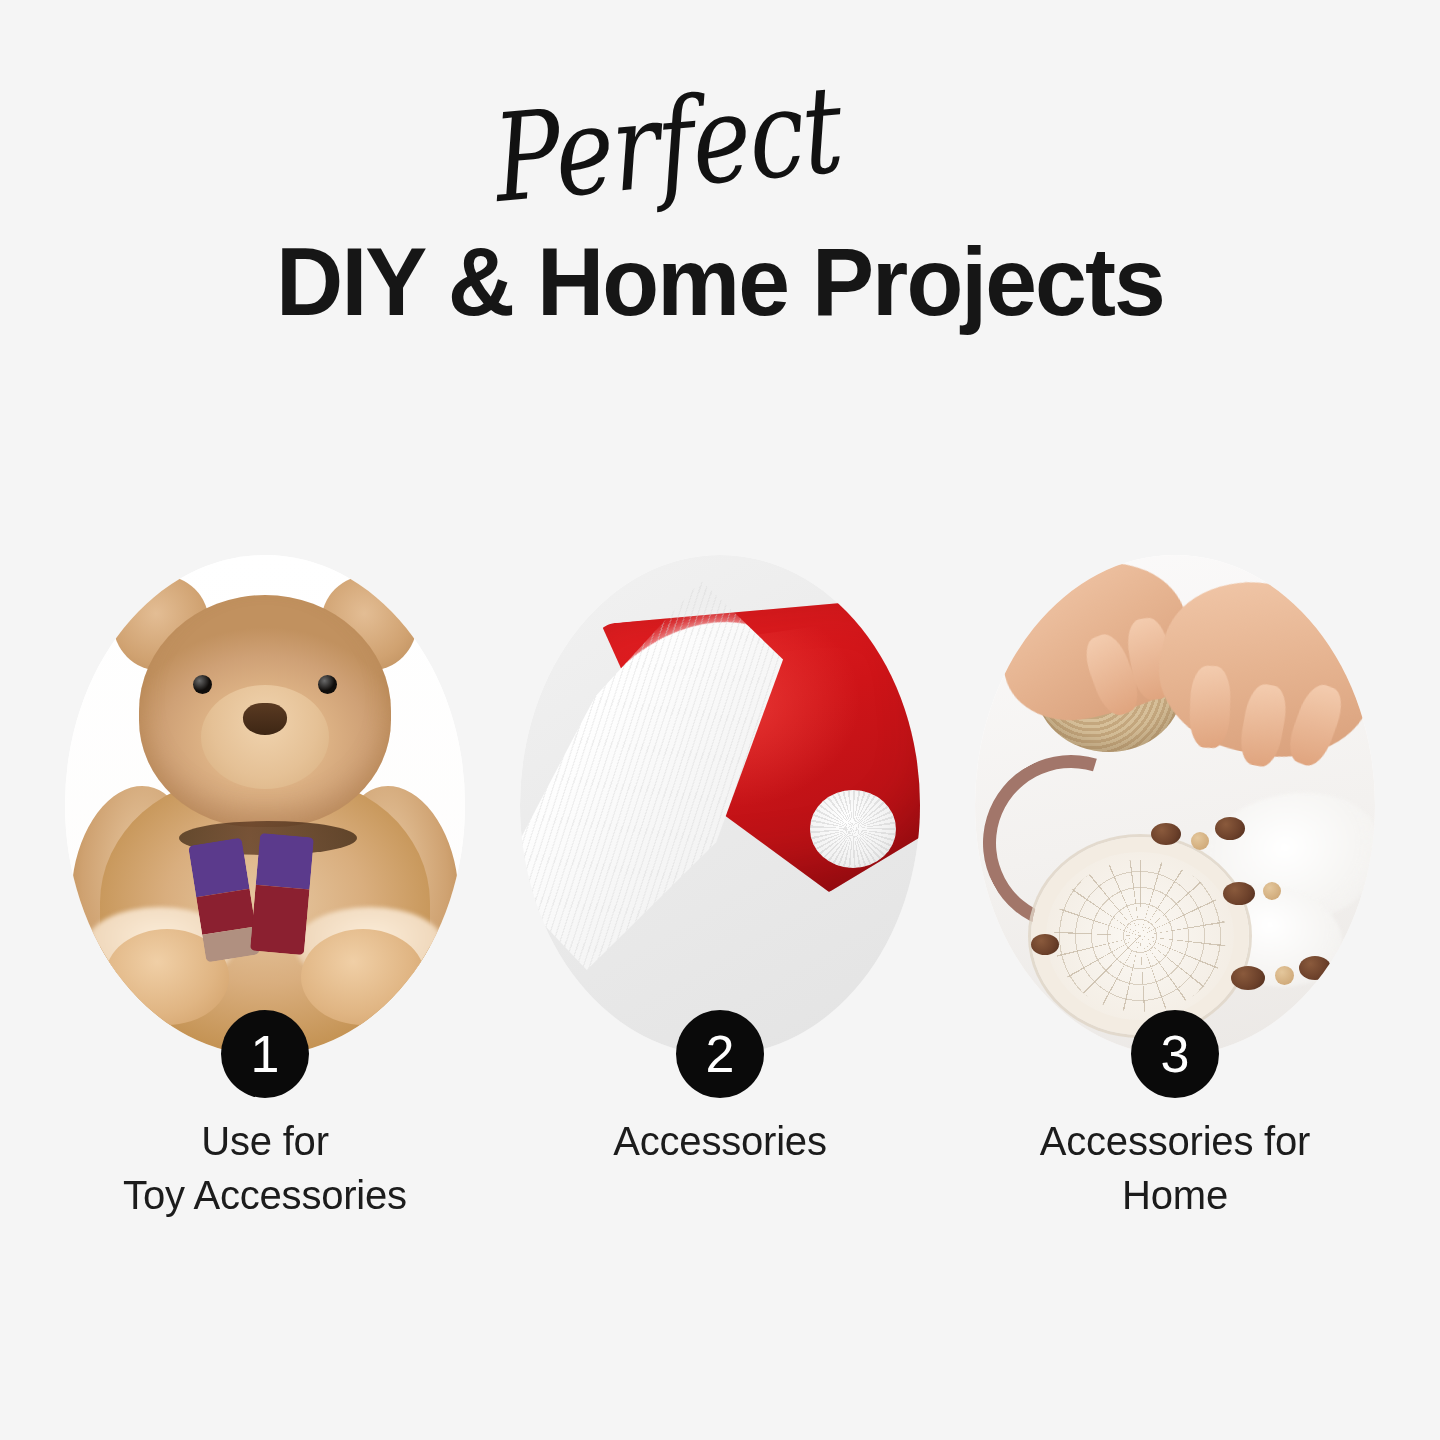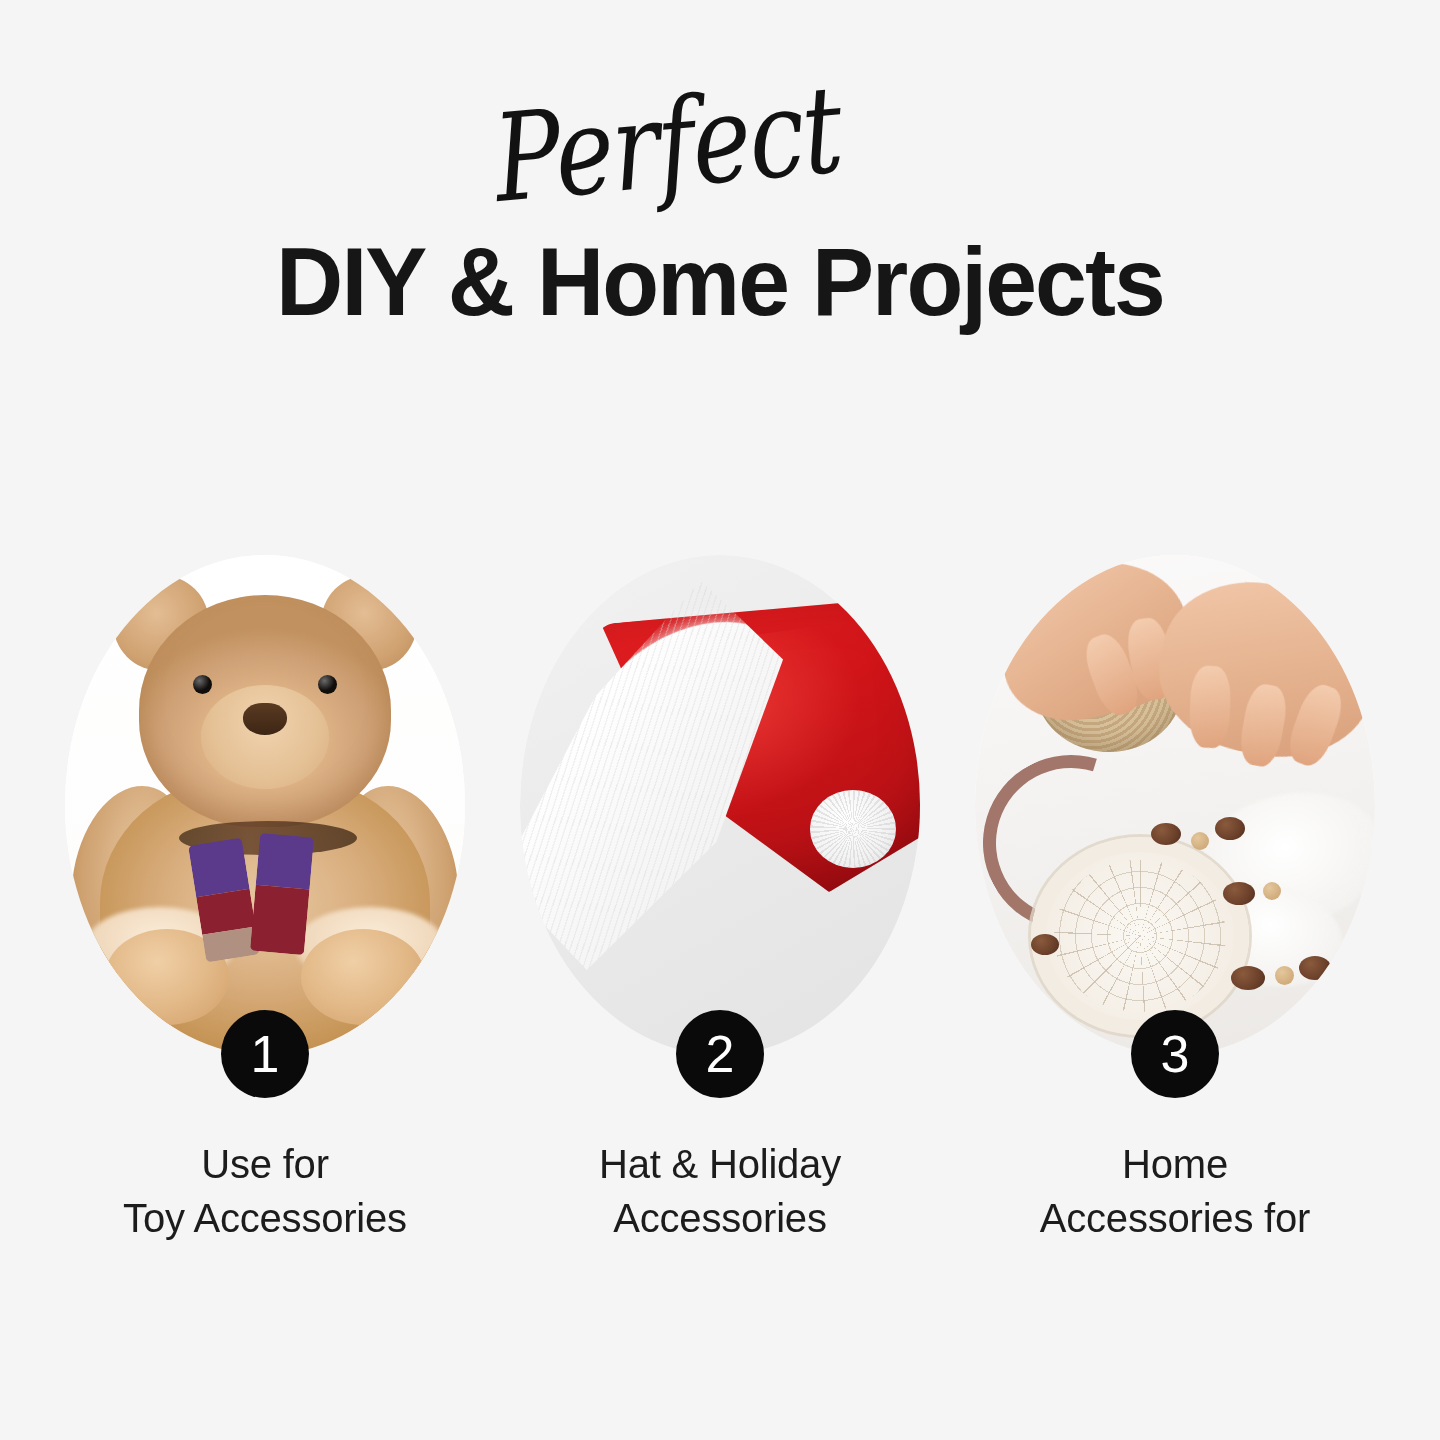--- a/index.html
+++ b/index.html
@@ -421,21 +421,21 @@
     justify-content: center;
     font-family: "Liberation Sans", sans-serif;
     font-weight: 400;
     font-size: 52px;
     line-height: 1;
     z-index: 4;
   }
   .caption {
     position: absolute;
     left: 0;
-    top: 588px;
+    top: 565px;
     width: 420px;
     text-align: center;
     font-family: "Liberation Sans", sans-serif;
     font-weight: 400;
     font-size: 40px;
     line-height: 1.34;
     color: #1c1c1c;
     letter-spacing: -0.2px;
   }
 </style>
@@ -495,21 +495,20 @@
         <div class="hat-fur">
           <div class="hat-fur-tex"></div>
         </div>
         <div class="hat-pom">
           <div class="hat-pom-tex"></div>
         </div>
       </div>
     </div>
     <div class="step-badge">2</div>
     <div class="caption">
-      <div>Hat &amp; Holiday</div>
       <div>Accessories</div>
     </div>
   </div>
 
   <div class="feature-card c3">
     <div class="circle-frame">
       <div class="photo-craft">
         <div class="hoop"></div>
         <div class="twine-spool">
           <div class="twine-hole"></div>
@@ -535,18 +534,18 @@
         <div class="bead" style="left:62%;bottom:30%;width:32px;height:23px;"></div>
         <div class="bead small" style="left:72%;bottom:31%;width:18px;height:18px;"></div>
         <div class="bead" style="left:64%;bottom:13%;width:34px;height:24px;"></div>
         <div class="bead small" style="left:75%;bottom:14%;width:19px;height:19px;"></div>
         <div class="bead" style="left:81%;bottom:15%;width:32px;height:24px;"></div>
         <div class="bead" style="left:14%;bottom:20%;width:28px;height:21px;"></div>
       </div>
     </div>
     <div class="step-badge">3</div>
     <div class="caption">
+      <div>Accessories for</div>
       <div>Home</div>
-      <div>Accessories for</div>
     </div>
   </div>
 
 </div>
 
 </body></html>

